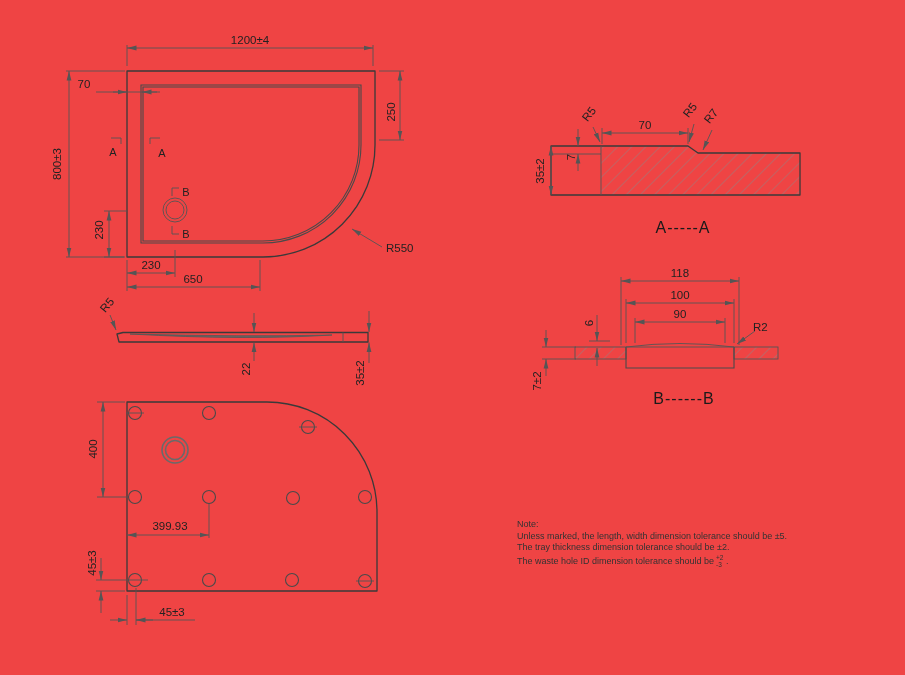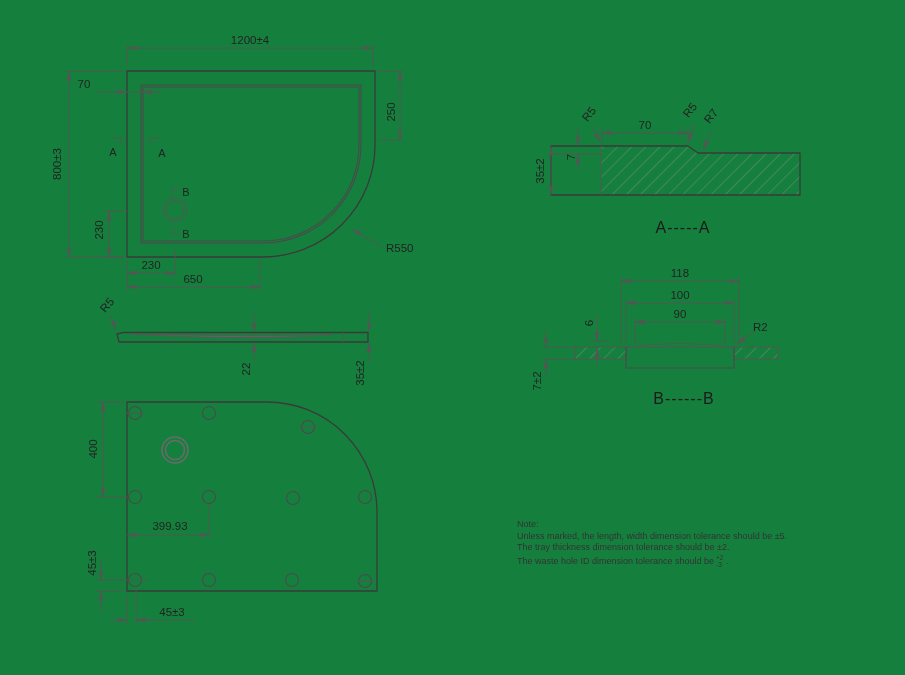--- a/index.html
+++ b/index.html
@@ -1,16 +1,16 @@
 <!DOCTYPE html>
 <html><head>
 <meta charset="utf-8">
 <style>
   html,body{margin:0;padding:0;background:#ffffff;}
-  .page{width:905px;height:675px;position:relative;background:#15803d;overflow:hidden;
+  .page{width:905px;height:675px;position:relative;background:#ef4444;overflow:hidden;
         font-family:"Liberation Sans", sans-serif;}
   svg{display:block}
   .ol   {fill:none;stroke:#3a3a3a;stroke-width:1.3;stroke-linejoin:round;}
   .ol2  {fill:none;stroke:#4a4a4a;stroke-width:1.1;}
   .thin {fill:none;stroke:#555;stroke-width:0.9;}
   .dim  {fill:none;stroke:#555;stroke-width:0.9;}
   .hatchfill{fill:url(#h);stroke:none;}
   text  {fill:#222;font-family:"Liberation Sans", sans-serif;}
   .dtxt {font-size:11.5px;}
   .stxt {font-size:16px;fill:#1a1a1a;letter-spacing:1px;}

